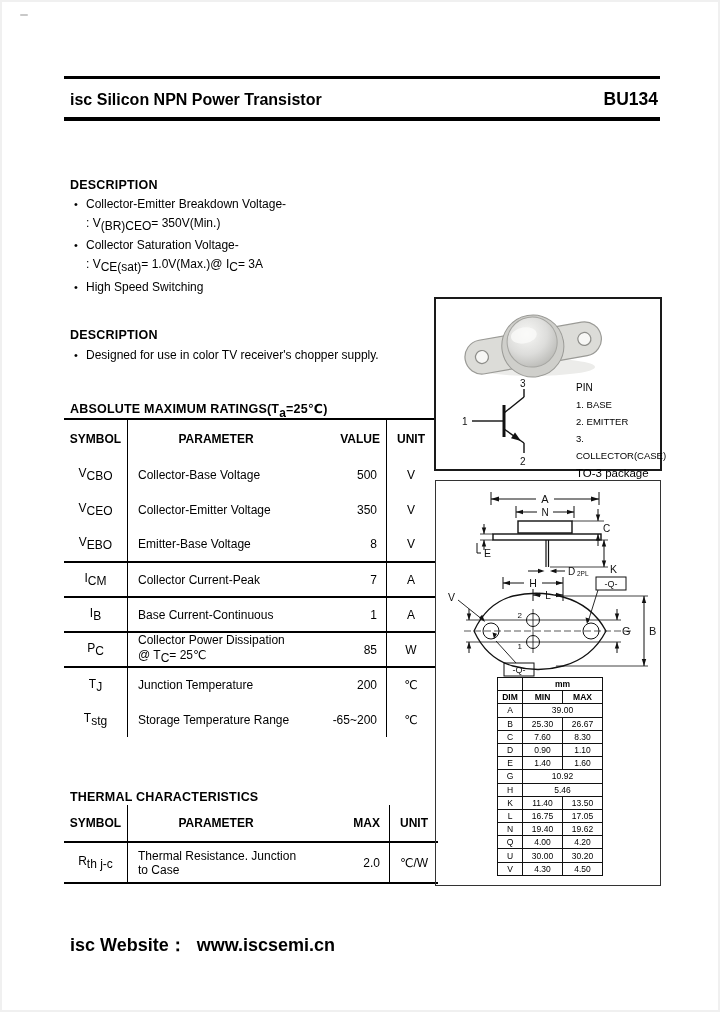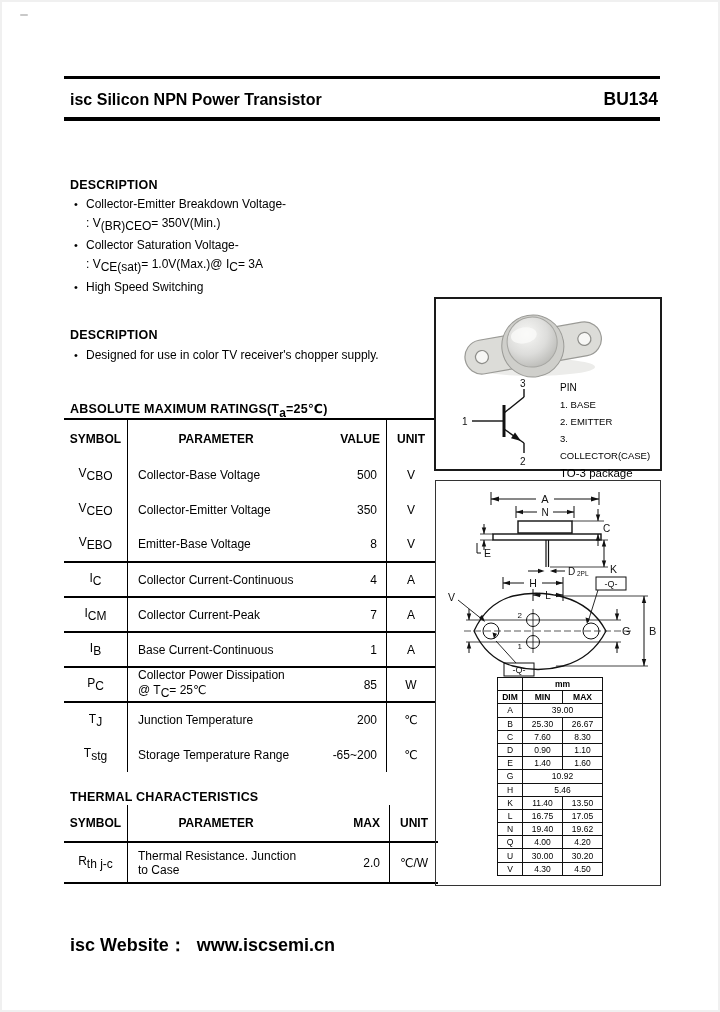--- a/index.html
+++ b/index.html
@@ -43,21 +43,21 @@
   .t-th .c1{width:63px;border-right:1.5px solid #000;text-align:center;}
   .t-th .c2{width:176px;text-align:left;padding-left:10px;}
   .t-th tr.h .c2{text-align:center;padding-left:0;}
   .t-th .c3{width:76px;border-right:1.5px solid #000;text-align:right;padding-right:9px;}
   .t-th .c4{width:48px;text-align:center;}
   .t-th tr.h th{border-bottom:2px solid #000;}
   .t-th tr.d td{border-bottom:2.5px solid #000;}
   
   .frame1{position:absolute;left:432px;top:295px;width:224px;height:170px;border:2px solid #1a1a1a;}
   .frame2{position:absolute;left:433px;top:478px;width:224px;height:404px;border:1px solid #333;}
-  .pinlist{position:absolute;left:124px;top:80px;font-size:9.5px;line-height:17px;}
+  .pinlist{position:absolute;left:140px;top:80px;font-size:9.5px;line-height:17px;}
   .pinlist .pt{font-size:10px;}
   .pinlist .pkg{font-size:11.5px;margin-top:1px;}
   
   .t-dim{position:absolute;left:61px;top:196px;width:106px;font-size:8.5px;}
   .t-dim th,.t-dim td{border:1px solid #111;padding:0;text-align:center;height:12.2px;line-height:12px;}
   .t-dim th{font-weight:bold;}
   .t-dim .dc{width:24px;}
   .t-dim .mn{width:40px;}
   .t-dim .mx{width:40px;}
   .footer{position:absolute;left:68px;top:931px;font-size:18px;font-weight:bold;}
@@ -113,26 +113,20 @@
       <td class="c1"><span>V</span><sub>CEO</sub></td>
       <td class="c2">Collector-Emitter Voltage</td>
       <td class="c3">350</td>
       <td class="c4">V</td>
     </tr>
     <tr>
       <td class="c1"><span>V</span><sub>EBO</sub></td>
       <td class="c2">Emitter-Base Voltage</td>
       <td class="c3">8</td>
       <td class="c4">V</td>
-    </tr>
-    <tr class="sep">
-      <td class="c1"><span>I</span><sub>C</sub></td>
-      <td class="c2">Collector Current-Continuous</td>
-      <td class="c3">4</td>
-      <td class="c4">A</td>
     </tr>
     <tr class="sep">
       <td class="c1"><span>I</span><sub>CM</sub></td>
       <td class="c2">Collector Current-Peak</td>
       <td class="c3">7</td>
       <td class="c4">A</td>
     </tr>
     <tr class="sep">
       <td class="c1"><span>I</span><sub>B</sub></td>
       <td class="c2">Base Current-Continuous</td>

